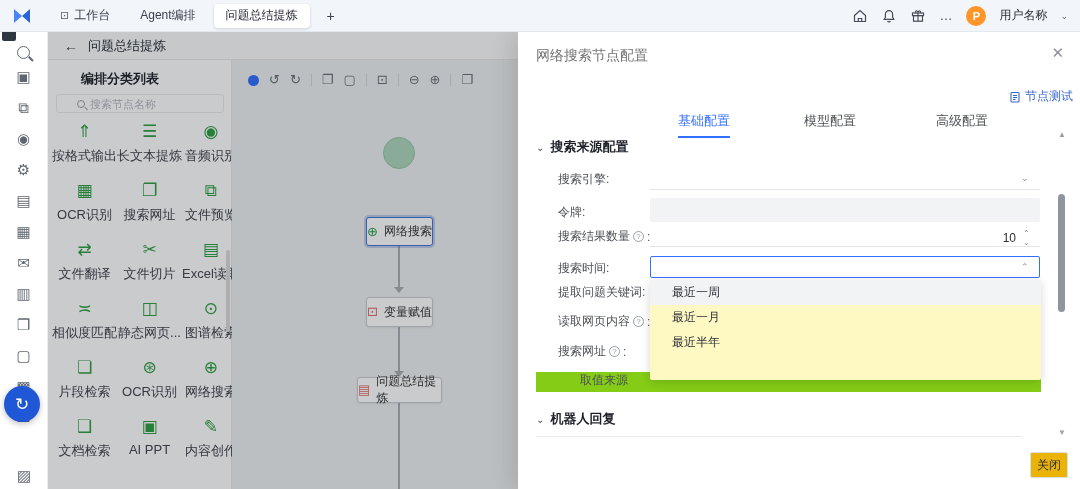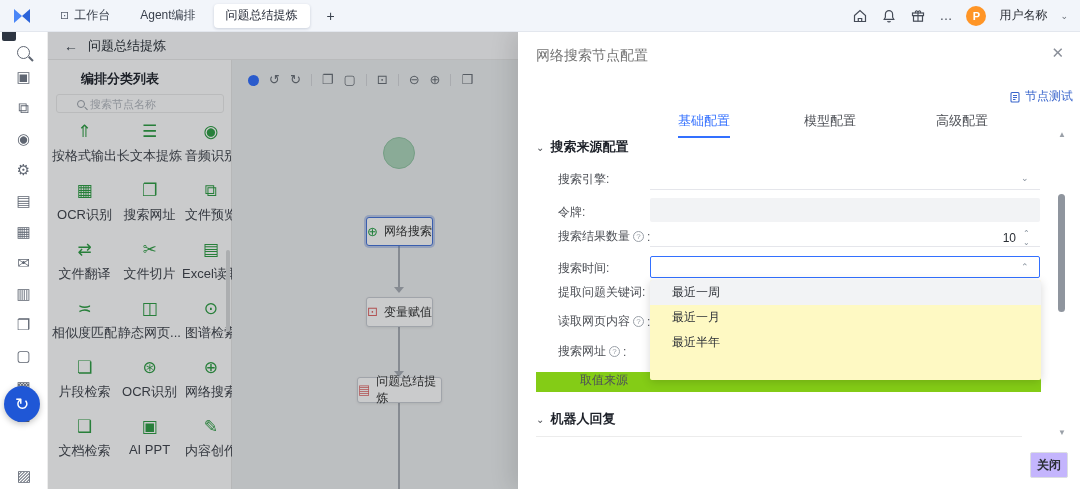--- a/index.html
+++ b/index.html
@@ -112,22 +112,22 @@
   .dd-opt.selected { background:#f2f3f5; }
   .param-table { position:absolute; left:18px; top:340px; width:505px; height:20px; background:#84cc16;
                  display:flex; align-items:flex-start; font-size:12px; color:#4e5157; }
   .pt-c1 { width:136px; text-align:center; }
   .pt-c2 { width:270px; text-align:center; }
   .reply-line { position:absolute; left:18px; top:404px; width:486px; border-bottom:1px solid #ececec; }
   .dw-scroll-up { position:absolute; left:540px; top:98px; font-size:8px; color:#9aa0a8; }
   .dw-scroll-thumb { position:absolute; left:540px; top:162px; width:7px; height:118px; background:#8f959e; border-radius:4px; }
   .dw-scroll-down { position:absolute; left:540px; top:396px; font-size:8px; color:#9aa0a8; }
   .dw-footer-btn { position:absolute; left:512px; top:420px; width:38px; height:26px; border:1px solid #dcdee2;
-                   border-radius:2px; background:#c4b5fd; font-size:12px; color:#2b2f36; display:flex;
-                   align-items:center; justify-content:center;font-weight:bold; }
+                   border-radius:2px; background:#eab308; font-size:12px; color:#2b2f36; display:flex;
+                   align-items:center; justify-content:center; }
 </style>
 </head>
 <body>
 
 <div id="topbar">
   <svg class="logo" viewBox="0 0 20 18">
     <path d="M2 2 L10 9 L2 16 Z" fill="#4a86f7"></path>
       <path d="M18 2 L10 9 L18 16 Z" fill="#2b63d9"></path>
   </svg>
   <div class="tb-tab">

